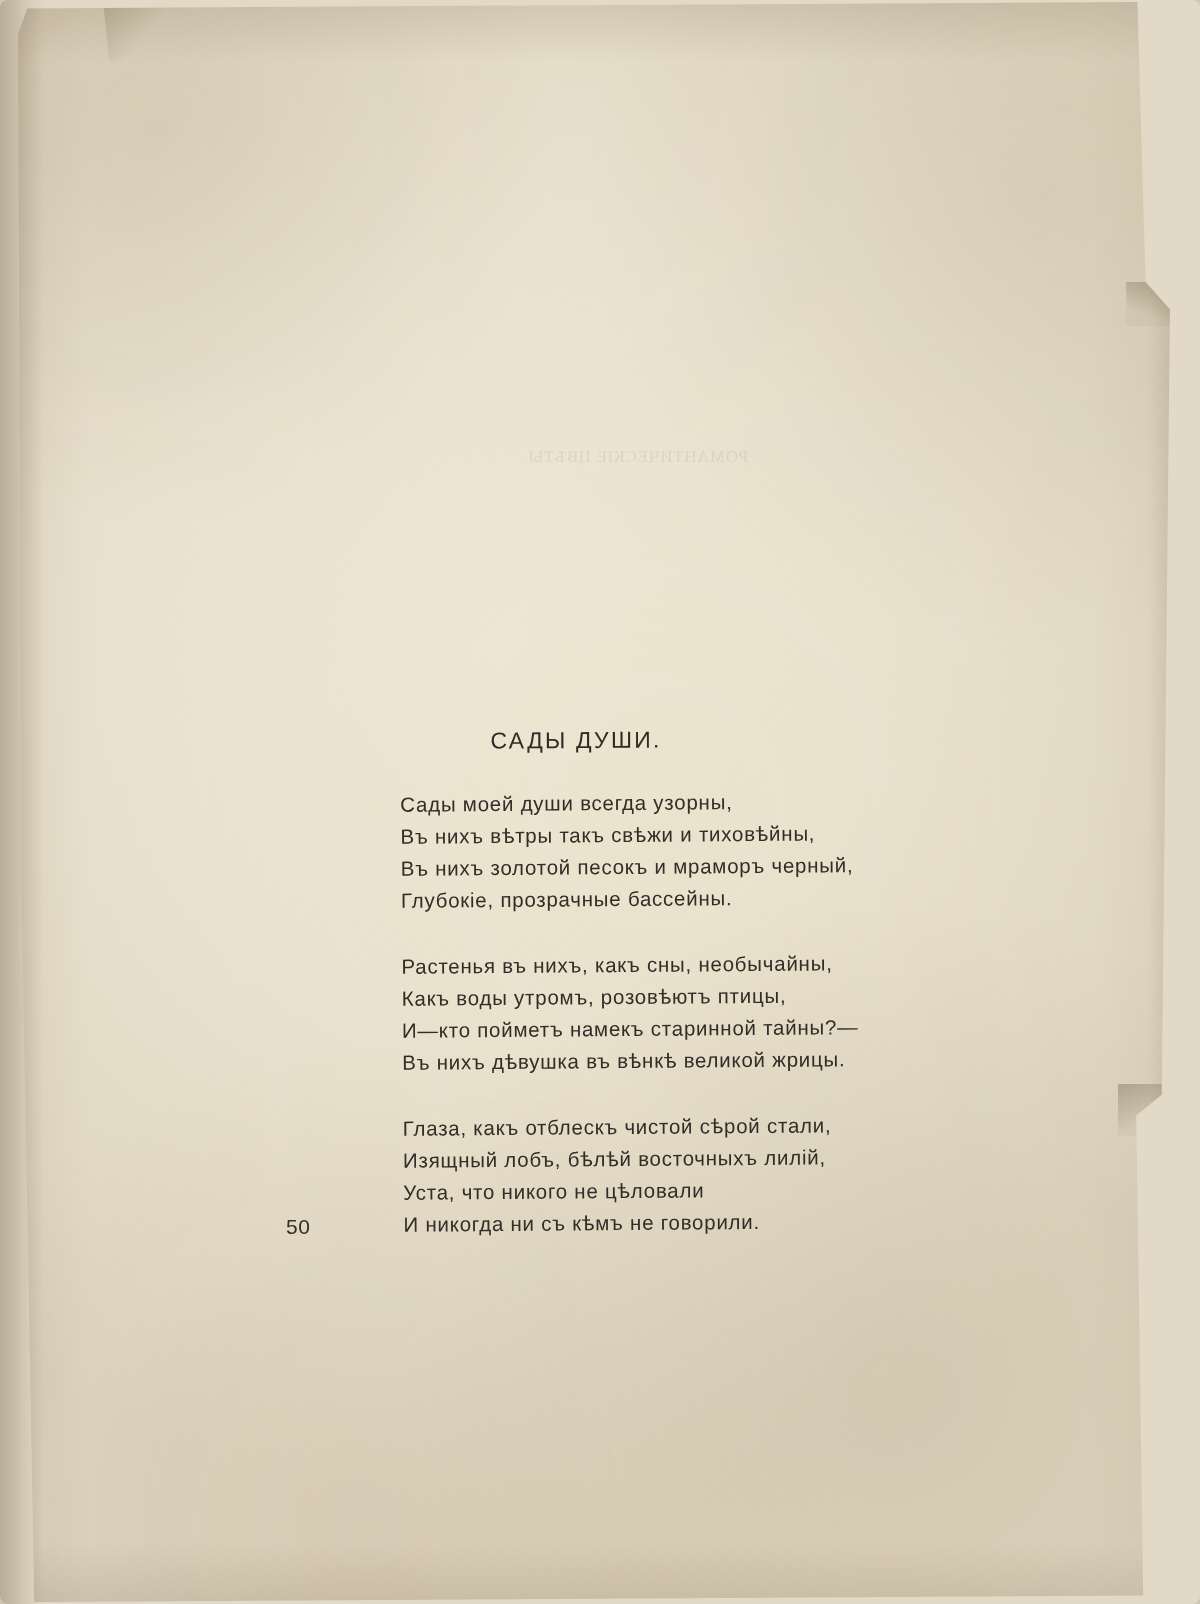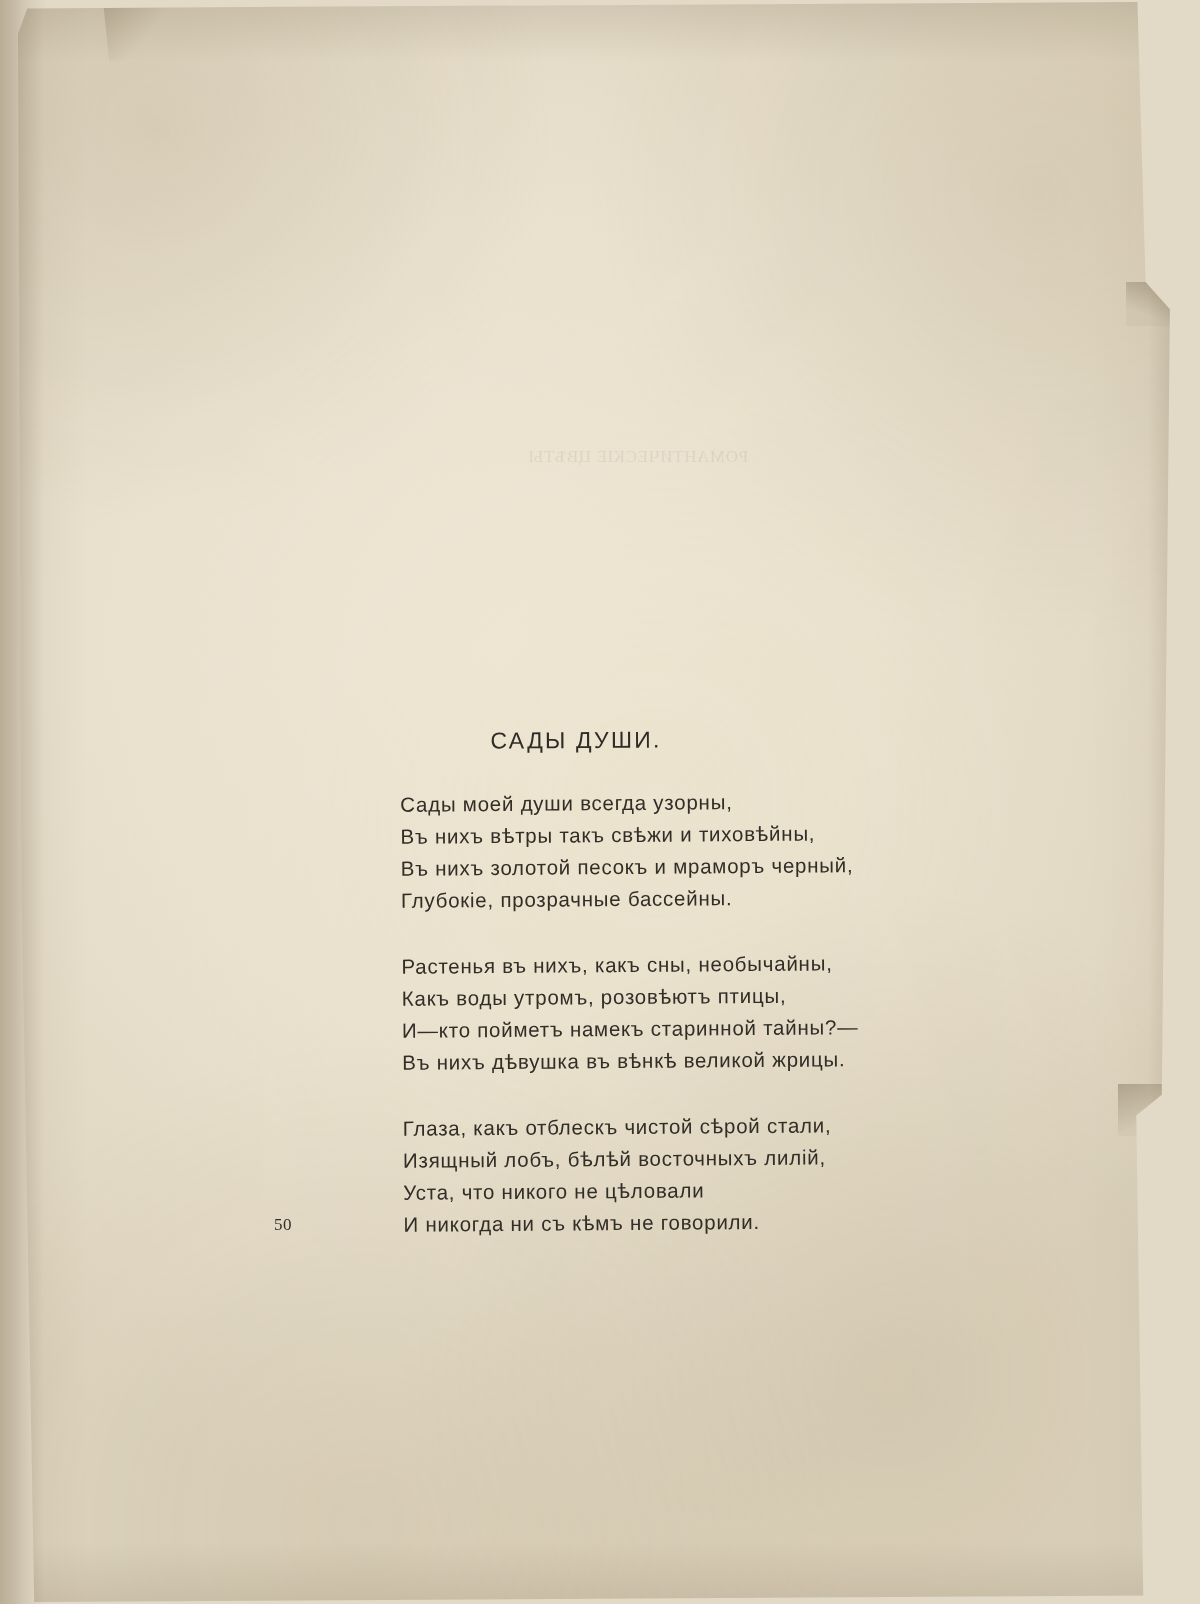--- a/index.html
+++ b/index.html
@@ -7,20 +7,21 @@
     padding: 0;
     background: #cfc6b4;
   }
   .page {
     position: relative;
     width: 1200px;
     height: 1604px;
     overflow: hidden;
     background: #e8dfcc;
     font-family: "Liberation Serif", serif;
+    border-radius: 8px;
   }
   
   .scan-bg {
     position: absolute;
     inset: 0;
     background:
       linear-gradient(90deg, #b9ad96 0px, #c6bba6 14px, #d8cfbb 30px, #e2d9c6 48px),
       #cfc6b4;
   }
   
@@ -142,24 +143,24 @@
     font-size: 20.5px;
     line-height: 30px;
     letter-spacing: 0.75px;
     font-family: "Liberation Sans", sans-serif;
     white-space: nowrap;
   }
   .stanza .line + .line { margin-top: 2px; }
   .folio {
     position: absolute;
     top: 1213px;
-    left: 256px;
-    font-size: 17px;
+    left: 268px;
+    font-size: 21px;
     color: #33302a;
-    font-family: Liberation Serif, serif;
+    font-family: Liberation Sans, sans-serif;
     letter-spacing: 0.5px;
   }
 </style>
 </head>
 <body>
 
 <div class="page">
   <div class="scan-bg"></div>
 
   <div class="sheet">

